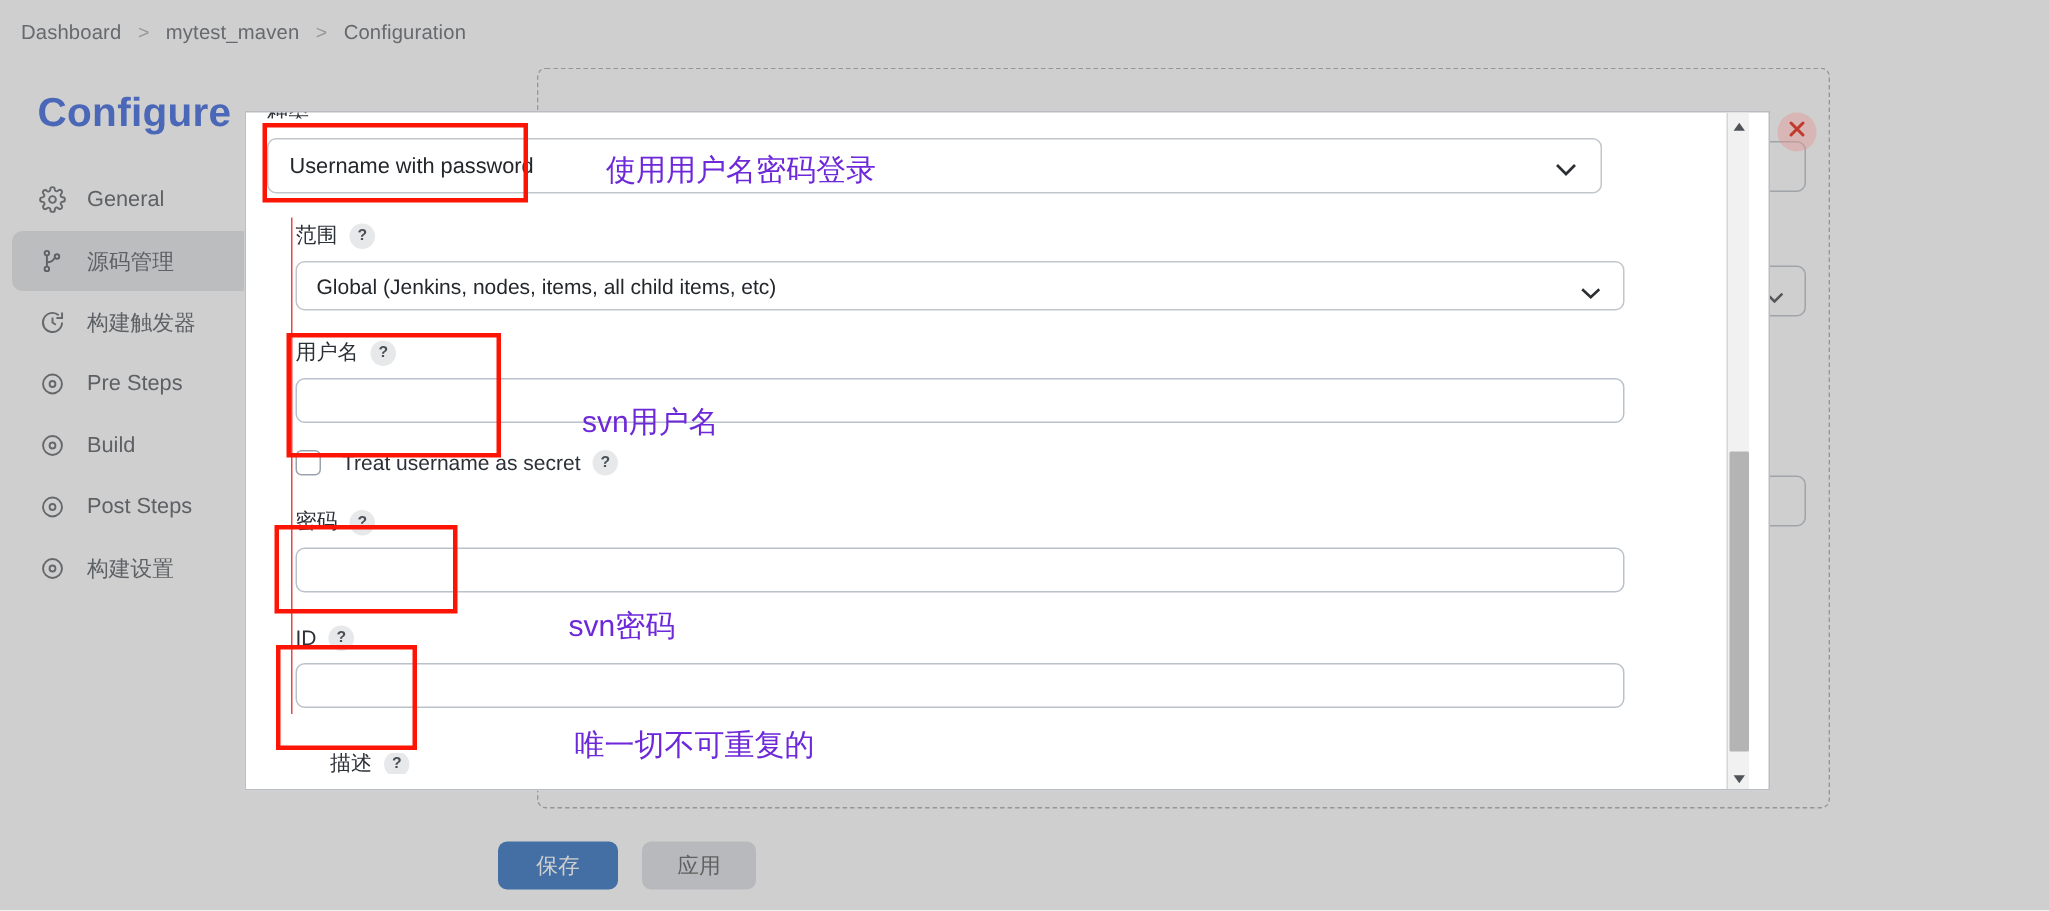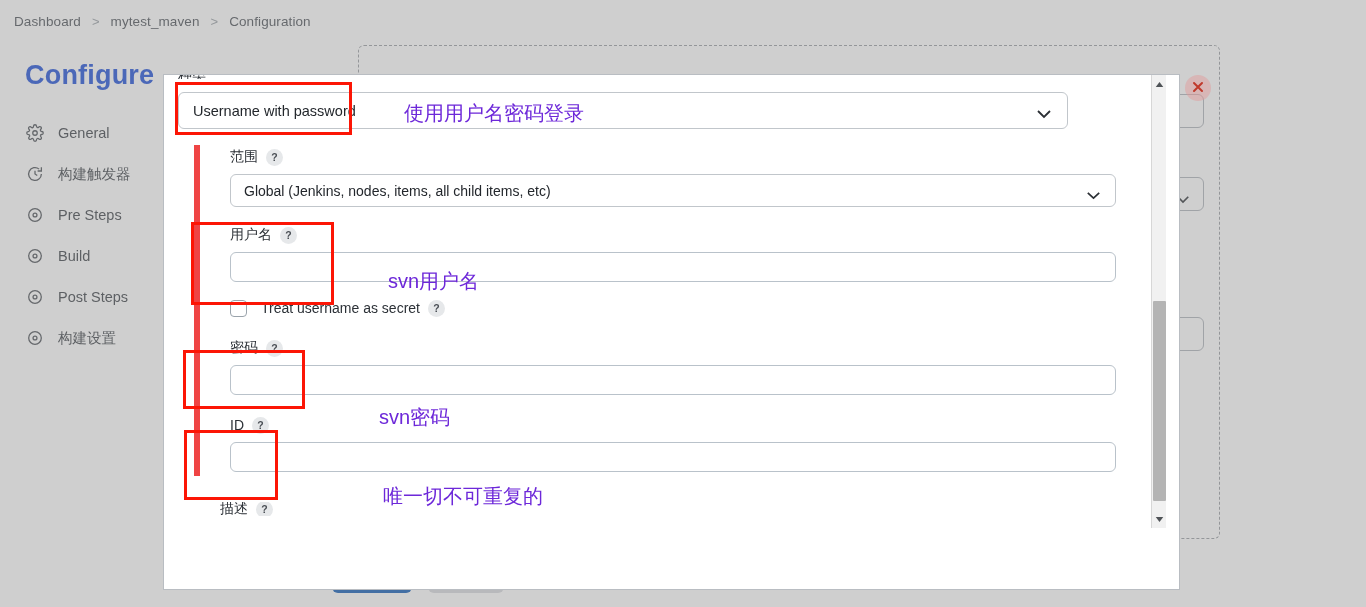--- a/index.html
+++ b/index.html
@@ -158,21 +158,21 @@
   .btn-secondary {
     background: #d8dade;
     color: #404040;
     width: 76px;
   }
 
   
   .modal {
     position: absolute;
     left: 163px; top: 74px;
-    width: 1017px; height: 516px;
+    width: 1017px; height: 453px;
     background: #ffffff;
     border: 1px solid #b9bdc2;
     z-index: 60;
     overflow: hidden;
   }
   .modal-body {
     position: relative;
     width: 1002px;
     height: 453px;
     padding: 0;
@@ -206,22 +206,22 @@
   .kind-select .chev {
     position: absolute; right: 15px; top: 13px;
     width: 16px; height: 10px;
   }
 
   
   .subform {
     position: absolute;
     left: 30px; top: 70px;
     width: 902px;
-    border-left: 6px solid #ef4444;
-    padding-left: 30px;
+    border-left: 1px solid #ef4444;
+    padding-left: 2px;
   }
   .field { margin-bottom: 4px; }
   .field-label {
     display: flex;
     align-items: center;
     font-size: 14px;
     color: #2c3137;
     height: 24px;
     margin-bottom: 5px;
   }
@@ -374,20 +374,31 @@
     <div class="side-item">
       <span class="side-ico">
         <svg viewBox="0 0 24 24" fill="none" stroke="#4a4f55" stroke-width="1.7">
             <circle cx="12" cy="12" r="3"></circle>
             <path d="M19.4 15a1.6 1.6 0 00.3 1.8l.1.1a2 2 0 11-2.8 2.8l-.1-.1a1.6 1.6 0 00-1.8-.3 1.6 1.6 0 00-1 1.5V21a2 2 0 11-4 0v-.1a1.6 1.6 0 00-1-1.5 1.6 1.6 0 00-1.8.3l-.1.1a2 2 0 11-2.8-2.8l.1-.1a1.6 1.6 0 00.3-1.8 1.6 1.6 0 00-1.5-1H3a2 2 0 110-4h.1a1.6 1.6 0 001.5-1 1.6 1.6 0 00-.3-1.8l-.1-.1a2 2 0 112.8-2.8l.1.1a1.6 1.6 0 001.8.3H9a1.6 1.6 0 001-1.5V3a2 2 0 114 0v.1a1.6 1.6 0 001 1.5 1.6 1.6 0 001.8-.3l.1-.1a2 2 0 112.8 2.8l-.1.1a1.6 1.6 0 00-.3 1.8V9a1.6 1.6 0 001.5 1H21a2 2 0 110 4h-.1a1.6 1.6 0 00-1.5 1z"></path>
           </svg>
       </span>
       <span>General</span>
     </div>
 
+    <div class="side-item active">
+      <span class="side-ico">
+        <svg viewBox="0 0 24 24" fill="none" stroke="#3c4147" stroke-width="1.7">
+            <circle cx="7" cy="5" r="2"></circle>
+            <circle cx="7" cy="19" r="2"></circle>
+            <circle cx="16" cy="8" r="2"></circle>
+            <path d="M7 7v10M7 13a7 7 0 007-4"></path>
+          </svg>
+      </span>
+      <span>源码管理</span>
+    </div>
 
     <div class="side-item">
       <span class="side-ico">
         <svg viewBox="0 0 24 24" fill="none" stroke="#4a4f55" stroke-width="1.7">
             <path d="M20.5 12a8.5 8.5 0 11-3-6.5"></path>
             <path d="M20.5 3v5h-5"></path>
             <path d="M12 7.5V12l3 2"></path>
           </svg>
       </span>
       <span>构建触发器</span>

